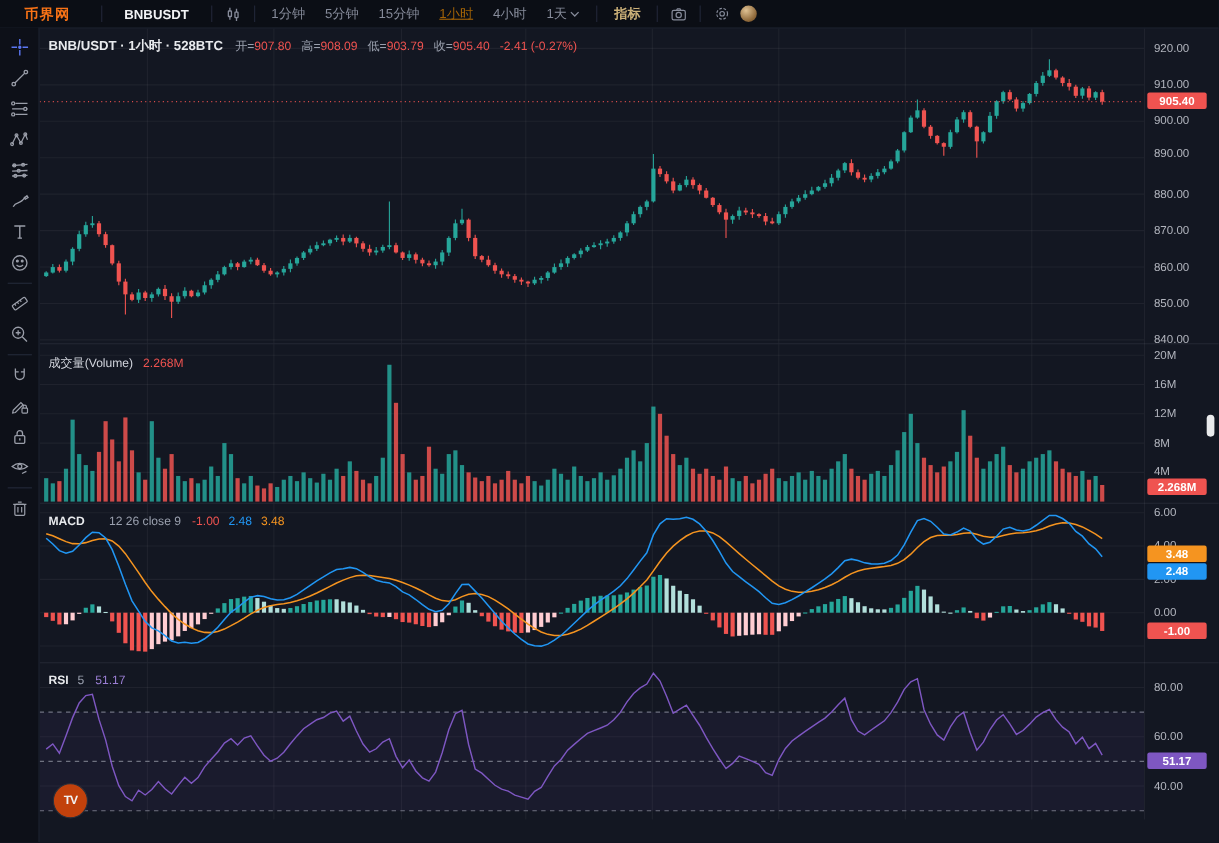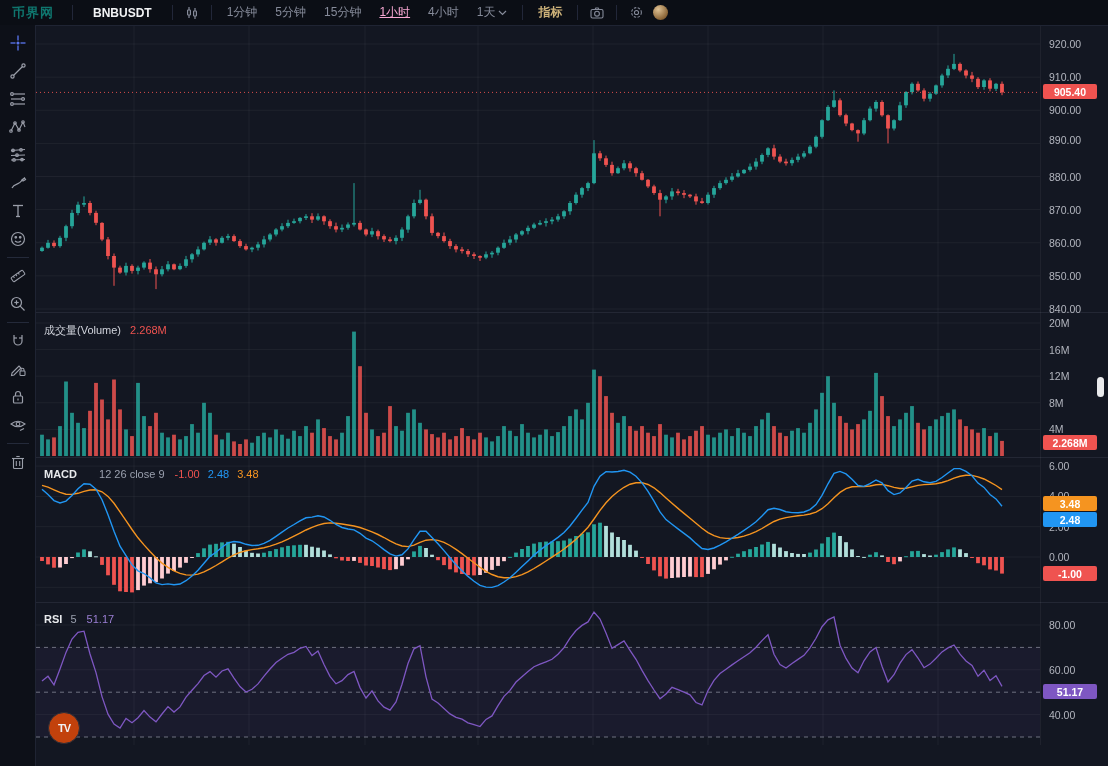--- a/index.html
+++ b/index.html
@@ -2,24 +2,24 @@
 <html><head>
 <meta charset="utf-8">
 <style>
   html,body{margin:0;padding:0;background:#131722;}
   #app{position:relative;width:1108px;height:766px;overflow:hidden;background:#131722;
        font-family:"Liberation Sans",sans-serif;color:#b2b5be;-webkit-font-smoothing:antialiased;}
   
   #topbar{position:absolute;top:0;left:0;right:0;height:25px;background:#0b0e15;
           border-bottom:1px solid #1f2433;display:flex;align-items:center;z-index:30;font-size:12px;}
   .tb-sep{width:1px;height:15px;background:#222739;margin:0 6px;flex:none;}
-  .tb-logo{color:#0f766e;font-weight:700;font-size:13px;padding:0 12px;letter-spacing:1px;}
+  .tb-logo{color:#f97316;font-weight:700;font-size:13px;padding:0 22px;letter-spacing:1px;}
   .tb-symbol{color:#f2f3f5;font-weight:700;padding:0 14px;cursor:pointer;}
   .tb-btn{padding:0 9px;height:25px;display:flex;align-items:center;color:#868b9a;cursor:pointer;}
-  .tb-btn.active{color:#f9a8d4;text-decoration:underline;}
+  .tb-btn.active{color:#a16207;text-decoration:underline;}
   .tb-ind{color:#ccb179;font-weight:600;}
   .tb-icon{width:26px;height:25px;display:flex;align-items:center;justify-content:center;cursor:pointer;}
   .avatar{width:15px;height:15px;border-radius:50%;margin:0 10px 0 4px;
           background:radial-gradient(circle at 35% 30%,#dfc193,#8a6436 70%,#5d4123);}
   .chev{margin-left:3px;display:inline-flex;}
   
   #toolbar{position:absolute;top:25px;left:0;bottom:0;width:36px;background:#0d1018;
            border-right:1px solid #1f2433;display:flex;flex-direction:column;align-items:center;
            padding-top:4px;z-index:30;box-sizing:border-box;}
   .tool{width:30px;height:28px;display:flex;align-items:center;justify-content:center;cursor:pointer;border-radius:3px;}
@@ -915,20 +915,28 @@
       <svg width="20" height="20" viewBox="0 0 20 20" fill="none" stroke="#9a9ea9" stroke-width="1.1">
         <rect x="5.5" y="6.5" width="9" height="10" rx="1"></rect>
           <line x1="4" y1="6.5" x2="16" y2="6.5"></line>
         <line x1="8.3" y1="4.5" x2="11.7" y2="4.5"></line>
           <line x1="8.3" y1="9" x2="8.3" y2="14"></line>
           <line x1="11.7" y1="9" x2="11.7" y2="14"></line>
       </svg>
     </div>
   </div>
 
+  <div class="legend" style="left:44px;top:33px">
+    <span class="lg-title">BNB/USDT · 1小时 · 528BTC</span>
+    <span style="margin-left:8px" class="lg-dim">开=</span><span class="lg-red">907.80</span>
+    <span style="margin-left:6px" class="lg-dim">高=</span><span class="lg-red">908.09</span>
+    <span style="margin-left:6px" class="lg-dim">低=</span><span class="lg-red">903.79</span>
+    <span style="margin-left:6px" class="lg-dim">收=</span><span class="lg-red">905.40</span>
+    <span style="margin-left:6px" class="lg-red">-2.41 (-0.27%)</span>
+  </div>
   <div class="legend" style="left:44px;top:323px">
     <span style="color:#d1d4dc">成交量(Volume)</span>
     <span style="margin-left:6px" class="lg-red">2.268M</span>
   </div>
   <div class="legend" style="left:44px;top:468px">
     <b>MACD</b>
     <span style="margin-left:19px" class="lg-dim">12 26 close 9</span>
     <span style="margin-left:7px" class="lg-red">-1.00</span>
     <span style="margin-left:5px" class="lg-blue">2.48</span>
     <span style="margin-left:5px" class="lg-orange">3.48</span>

